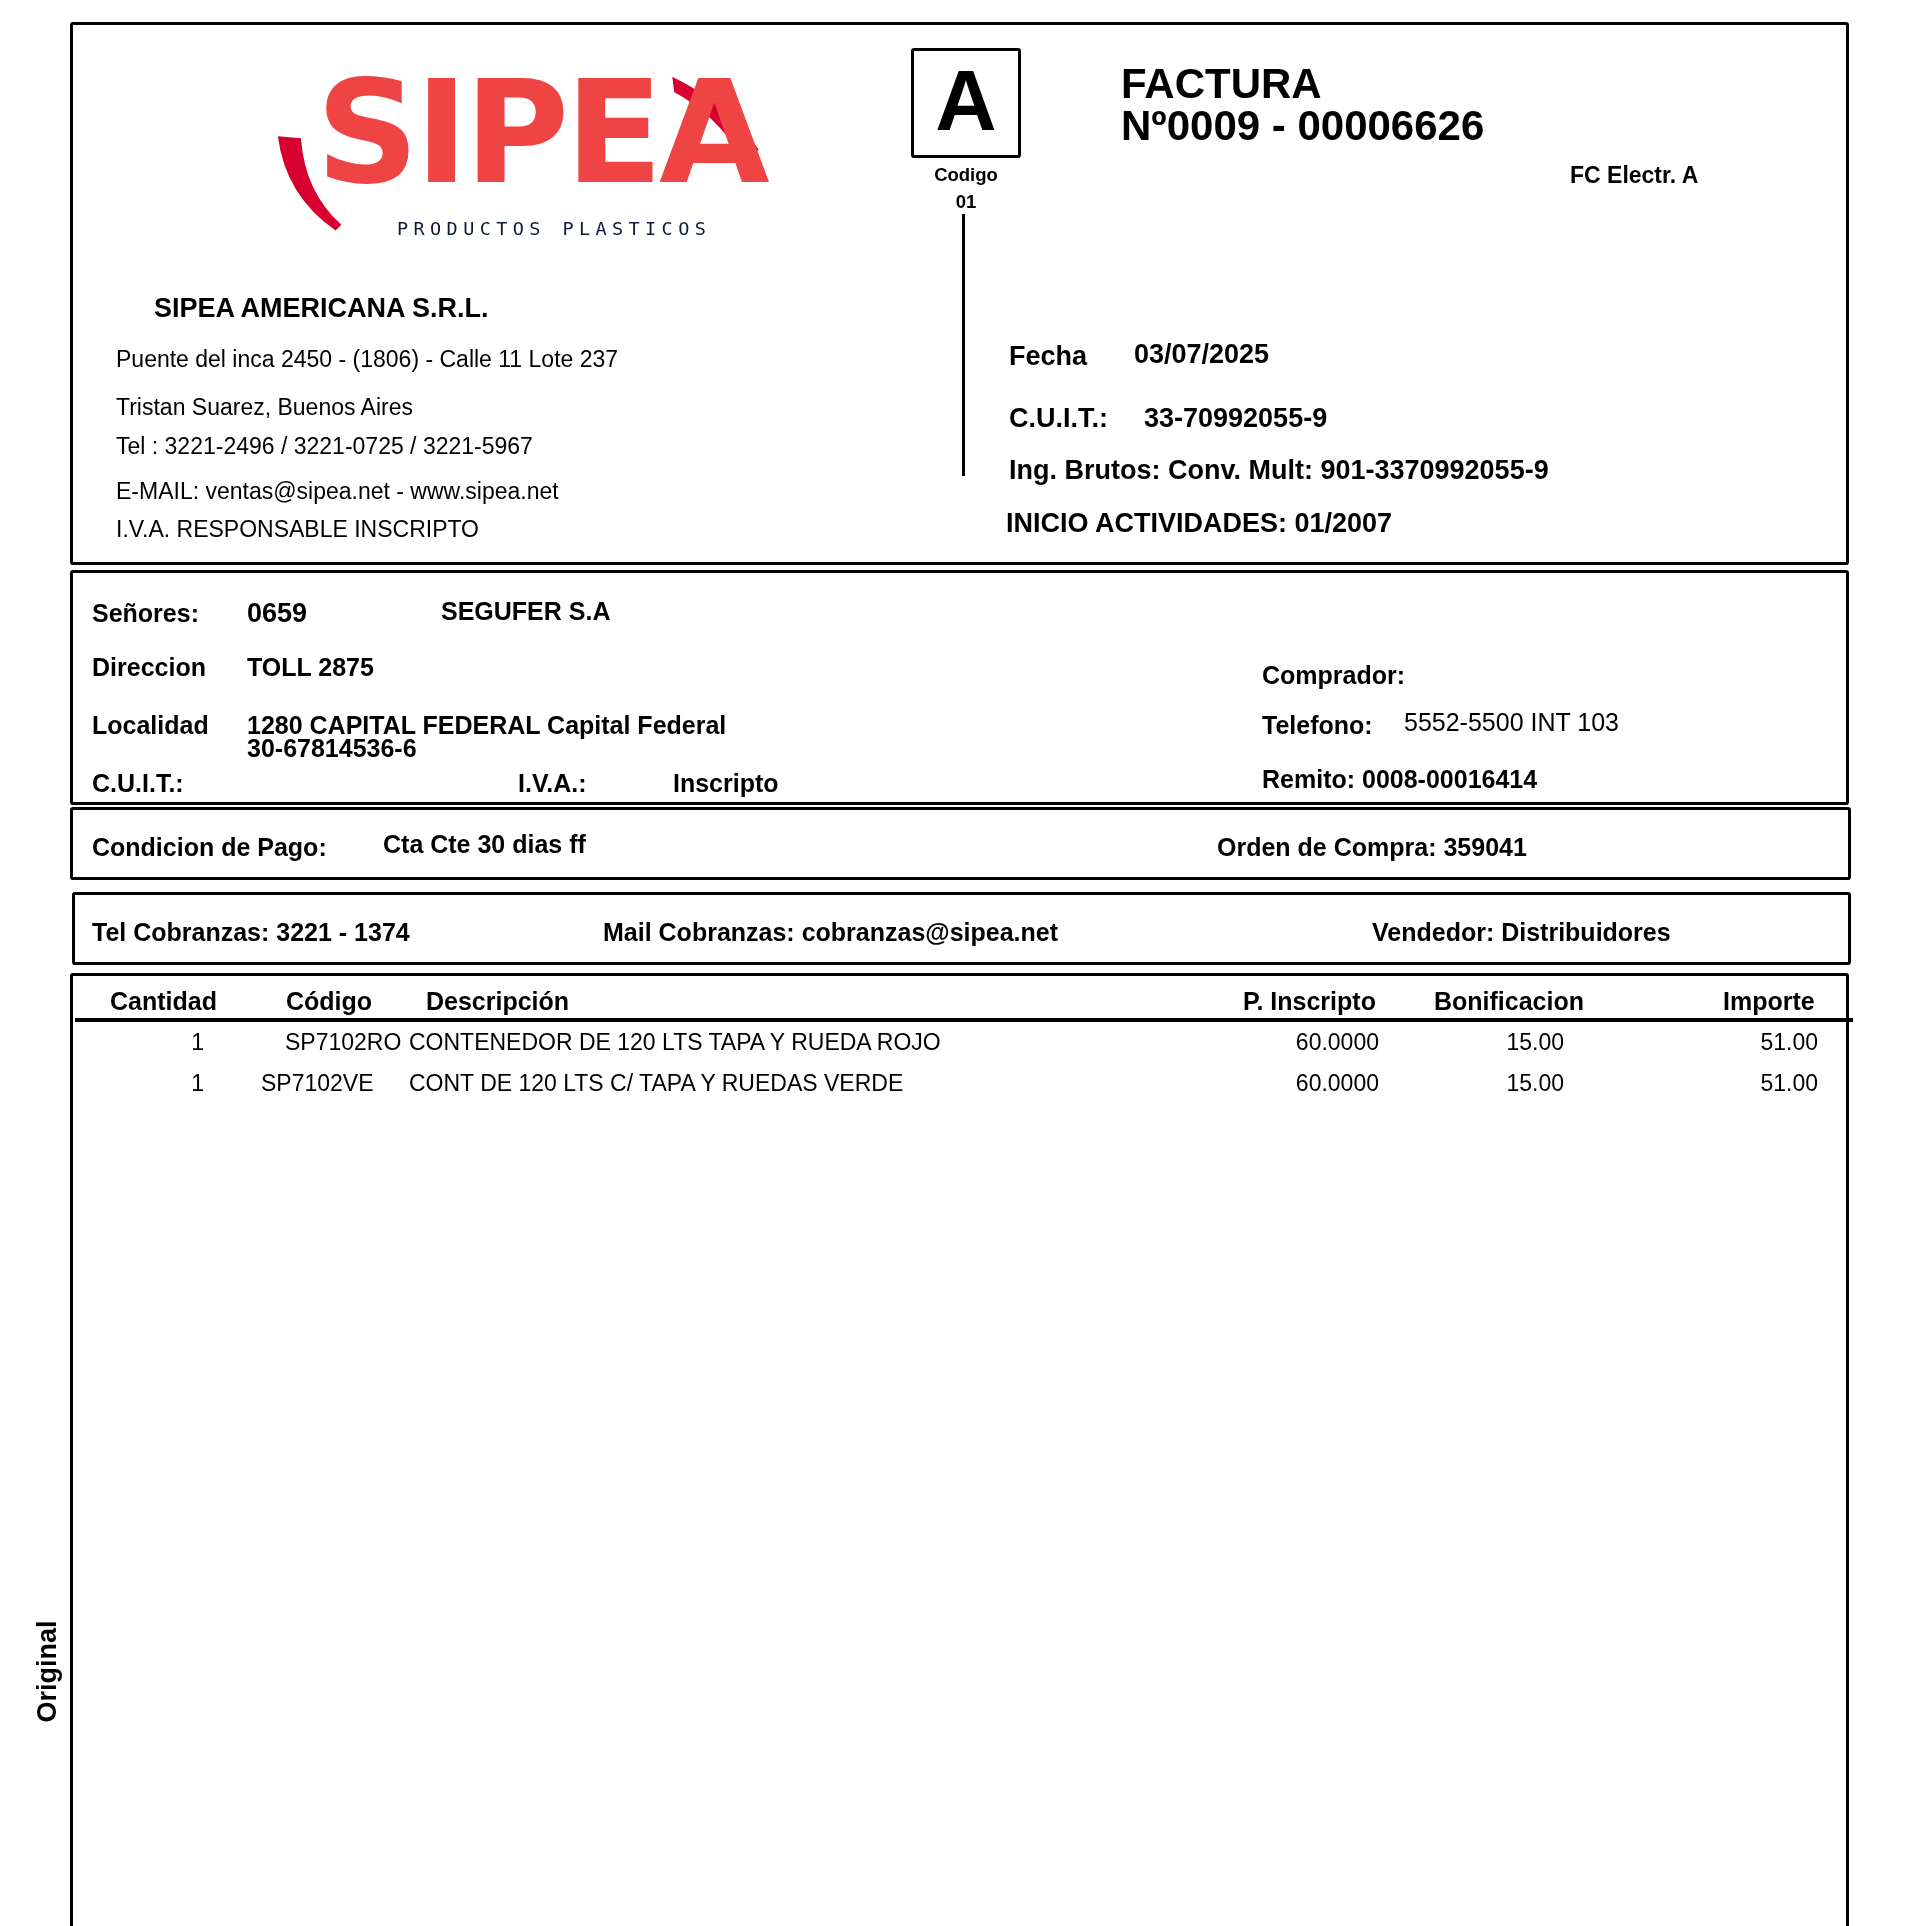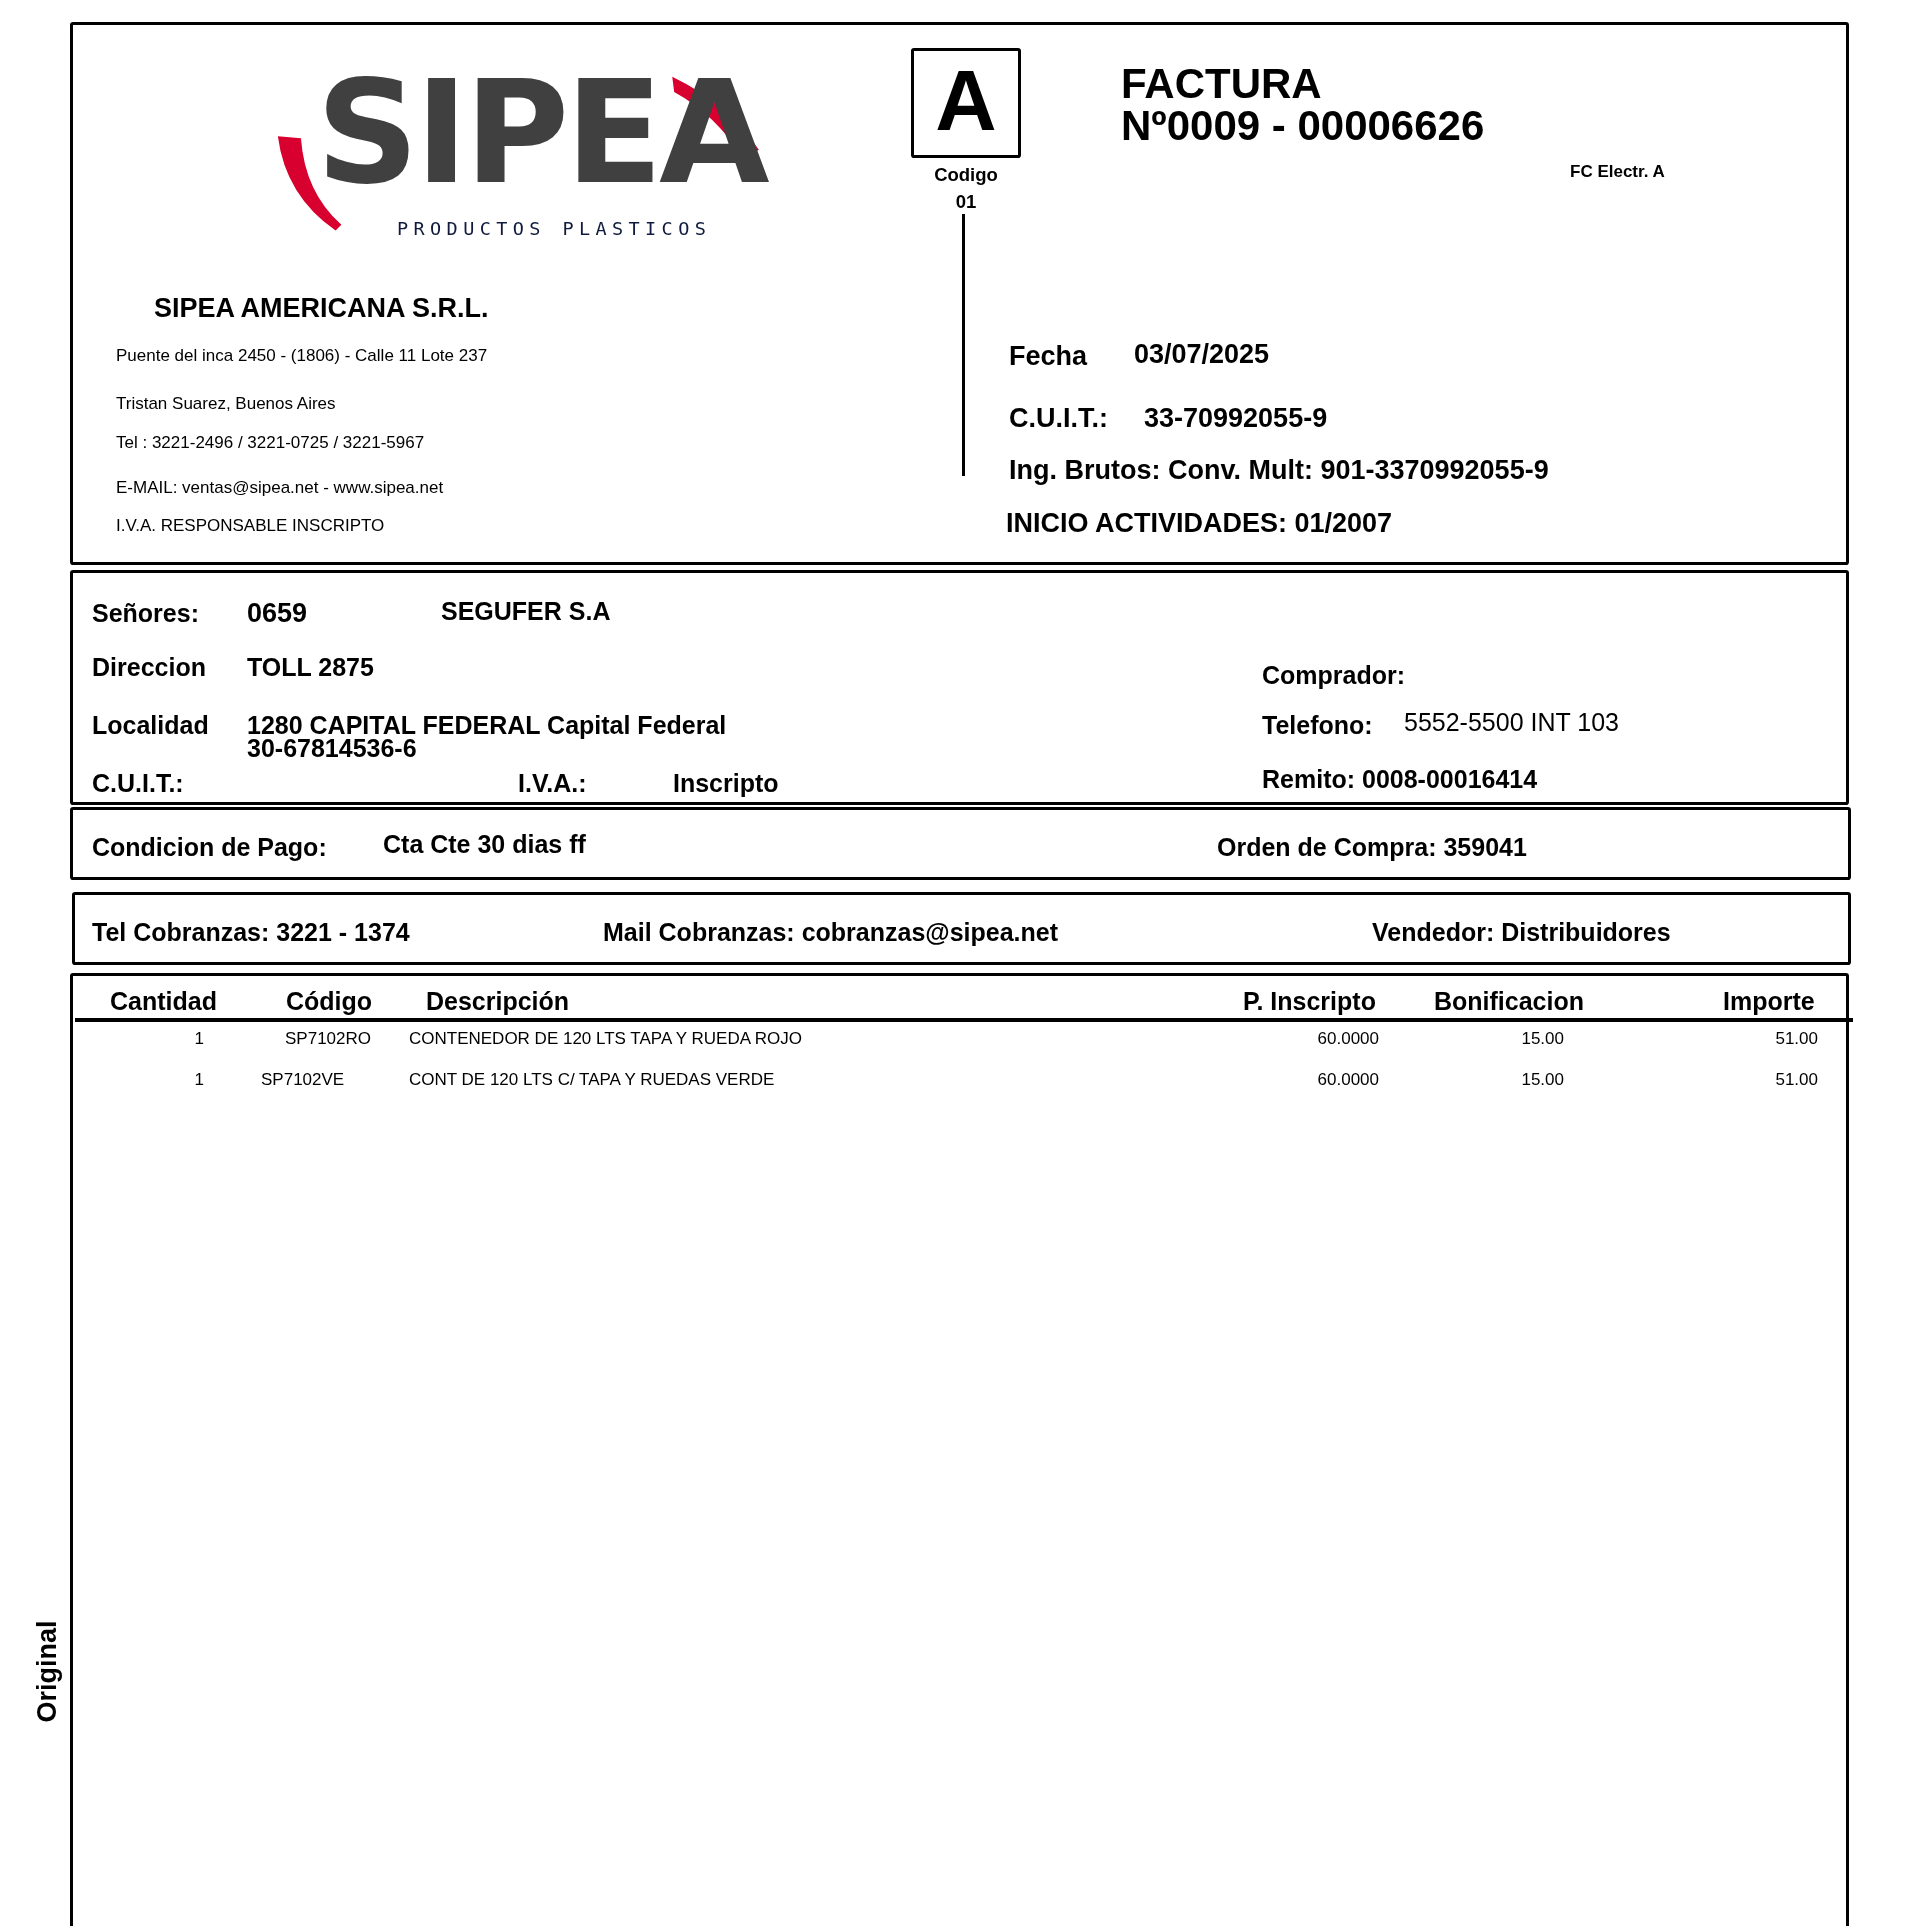--- a/index.html
+++ b/index.html
@@ -3,27 +3,27 @@
 <meta charset="utf-8">
 <style>
   html, body { margin: 0; padding: 0; background: #ffffff; }
   body { width: 1907px; height: 2700px; position: relative; overflow: hidden;
          font-family: "Liberation Sans", sans-serif; color: #000; }
   .abs { position: absolute; white-space: nowrap; }
   .box { position: absolute; border: 3.5px solid #000; border-radius: 3.1px; box-sizing: border-box; }
   .b { font-weight: bold; }
   .hline { position: absolute; background: #000; }
   .vline { position: absolute; background: #000; }
-  .f56 { font-size: 17px; }
+  .f56 { font-size: 23px; }
   .f64 { font-size: 25px; }
   .f70 { font-size: 27px; }
   .f110 { font-size: 42px; }
   .right { text-align: right; }
   .center { text-align: center; }
-  .logo-text { font-family: "DejaVu Sans", sans-serif; font-weight: bold; color: #404040; }
+  .logo-text { font-family: "DejaVu Sans", sans-serif; font-weight: bold; color: #ef4444; }
   .tag { color: #0f1a3d; letter-spacing: 5.4px; font-family: "DejaVu Sans Mono", monospace; }
 </style>
 </head>
 <body>
 
 <div class="box" style="left:70px; top:22px; width:1779px; height:543px;"></div>
 
 <div class="abs" style="left:270px; top:69px; width:489px; height:177px;">
   <svg width="489" height="177" viewBox="0 0 1270 460" style="position:absolute; left:0; top:0;">
     <path d="M20 175 Q40 330 170 420 L185 405 Q90 320 80 180 Z" fill="#d7002f"></path>

